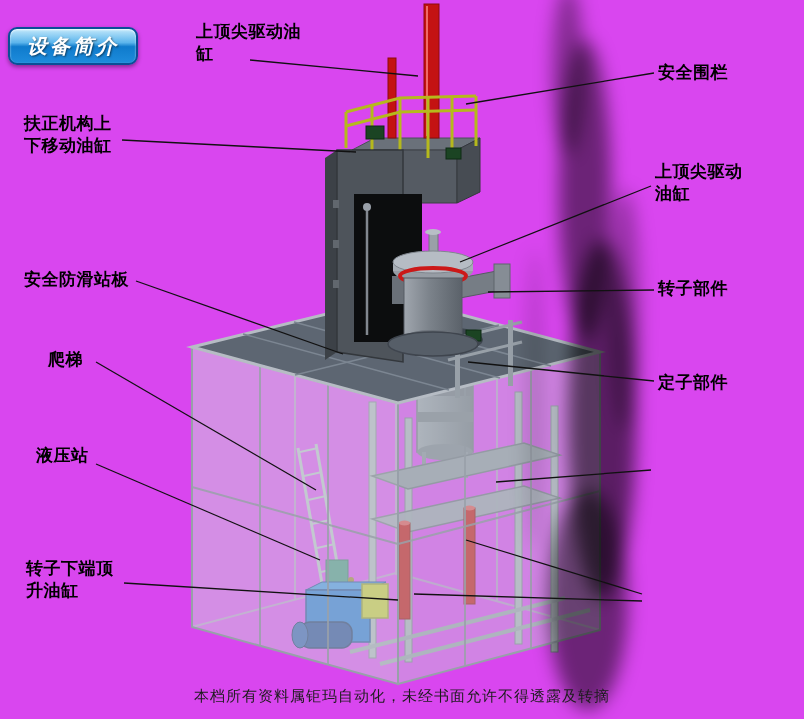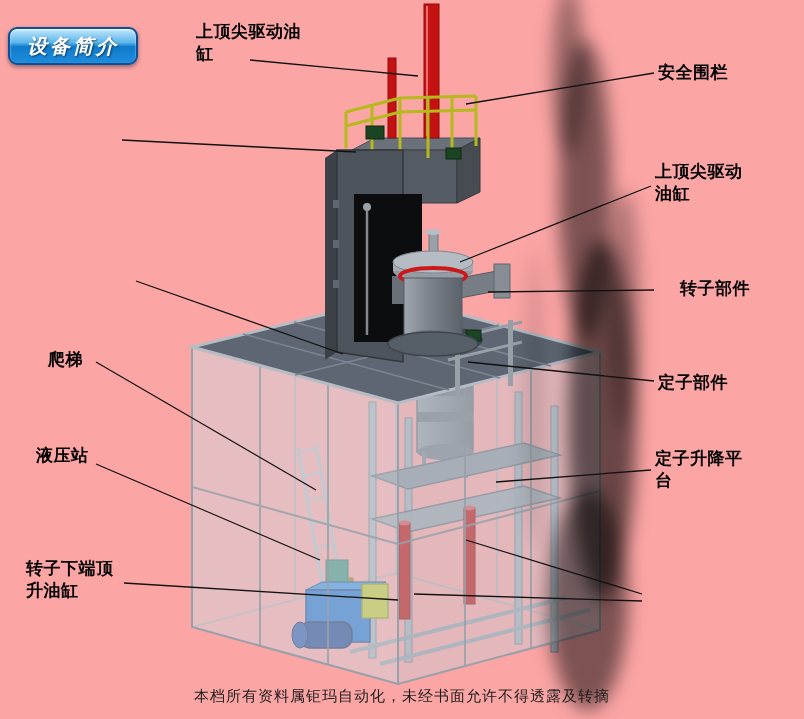--- a/index.html
+++ b/index.html
@@ -1,18 +1,18 @@
 <!DOCTYPE html>
 <html><head>
 <meta charset="utf-8">
 <style>
   *{margin:0;padding:0;box-sizing:border-box}
   html,body{width:804px;height:719px;background:#fff;overflow:hidden;
     font-family:"DejaVu Sans","Liberation Sans",sans-serif}
-  .stage{position:relative;width:804px;height:719px;background:#fca5a5}
+  .stage{position:relative;width:804px;height:719px;background:#d946ef}
   .diagram-svg{position:absolute;left:0;top:0}
   .callout{position:absolute;font-size:17px;font-weight:700;color:#000;line-height:1.32;
     letter-spacing:.5px;white-space:normal}
   .badge{position:absolute;left:8px;top:27px;width:130px;height:38px;border-radius:9px;
     background:linear-gradient(180deg,#c2e8fb 0%,#5cb5ec 40%,#0f7bcc 52%,#1e8cdc 100%);
     border:2px solid #0a4f97;
     box-shadow:0 2px 4px rgba(0,0,0,.4), inset 0 1px 2px rgba(255,255,255,.8);
     display:flex;align-items:center;justify-content:center;
     color:#fff;font-size:20px;font-weight:700;font-style:italic;letter-spacing:3px;
     text-shadow:1px 1px 2px rgba(0,0,0,.55)}
@@ -214,32 +214,33 @@
   </svg>
 
   <div class="badge">
     <span>设备简介</span>
   </div>
 
   <div class="callout" style="left:196px;top:20px;width:115px">上顶尖驱动油缸</div>
 
   <div class="callout" style="left:658px;top:61px;width:90px">安全围栏</div>
 
+  <div class="callout" style="left:24px;top:112px;width:95px">扶正机构上下移动油缸</div>
 
   <div class="callout" style="left:655px;top:160px;width:95px">上顶尖驱动油缸</div>
 
-
-  <div class="callout" style="left:680px;top:277px;width:90px">转子部件</div>
+  <div class="callout" style="left:24px;top:268px;width:115px">安全防滑站板</div>
+
+  <div class="callout" style="left:658px;top:277px;width:90px">转子部件</div>
 
   <div class="callout" style="left:48px;top:348px;width:50px">爬梯</div>
 
   <div class="callout" style="left:658px;top:371px;width:90px">定子部件</div>
 
   <div class="callout" style="left:36px;top:444px;width:70px">液压站</div>
 
-  <div class="callout" style="left:655px;top:447px;width:95px">定子升降平台</div>
 
   <div class="callout" style="left:26px;top:557px;width:95px">转子下端顶升油缸</div>
 
 
   <div class="footer">本档所有资料属钜玛自动化，未经书面允许不得透露及转摘</div>
 
 </div>
 
 </body></html>

